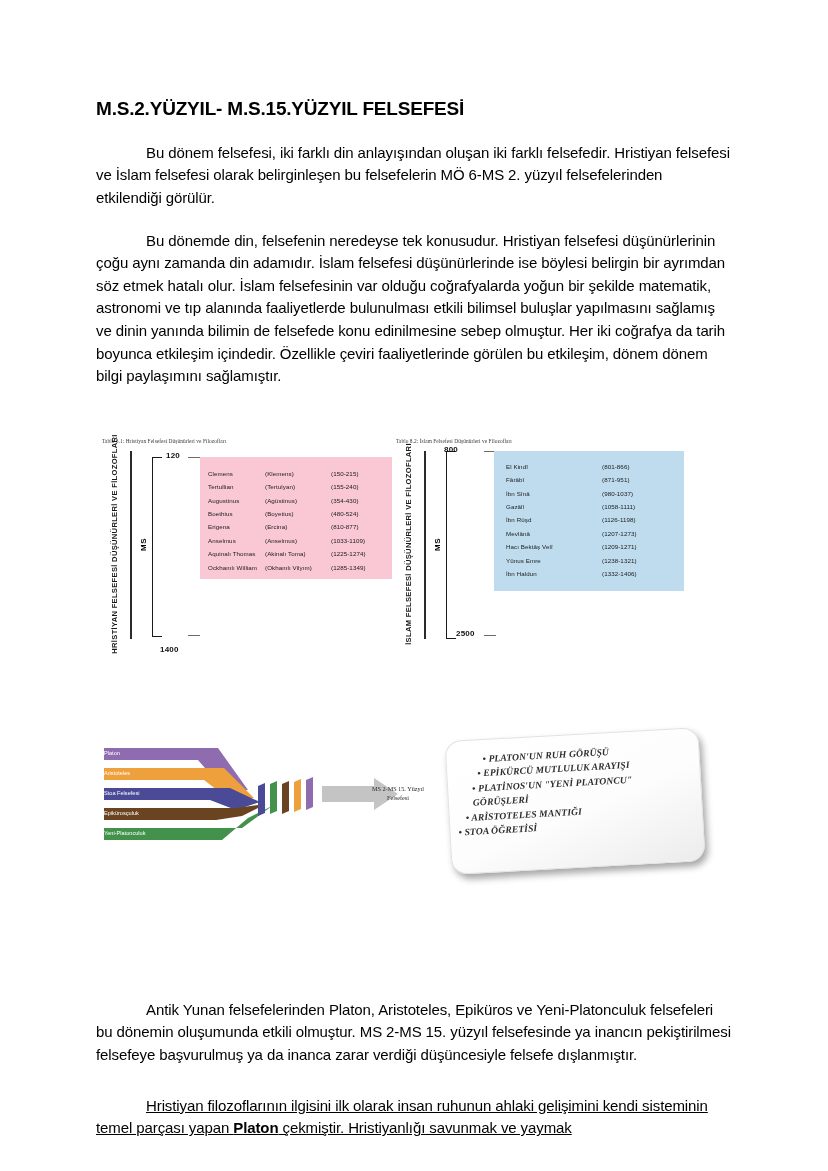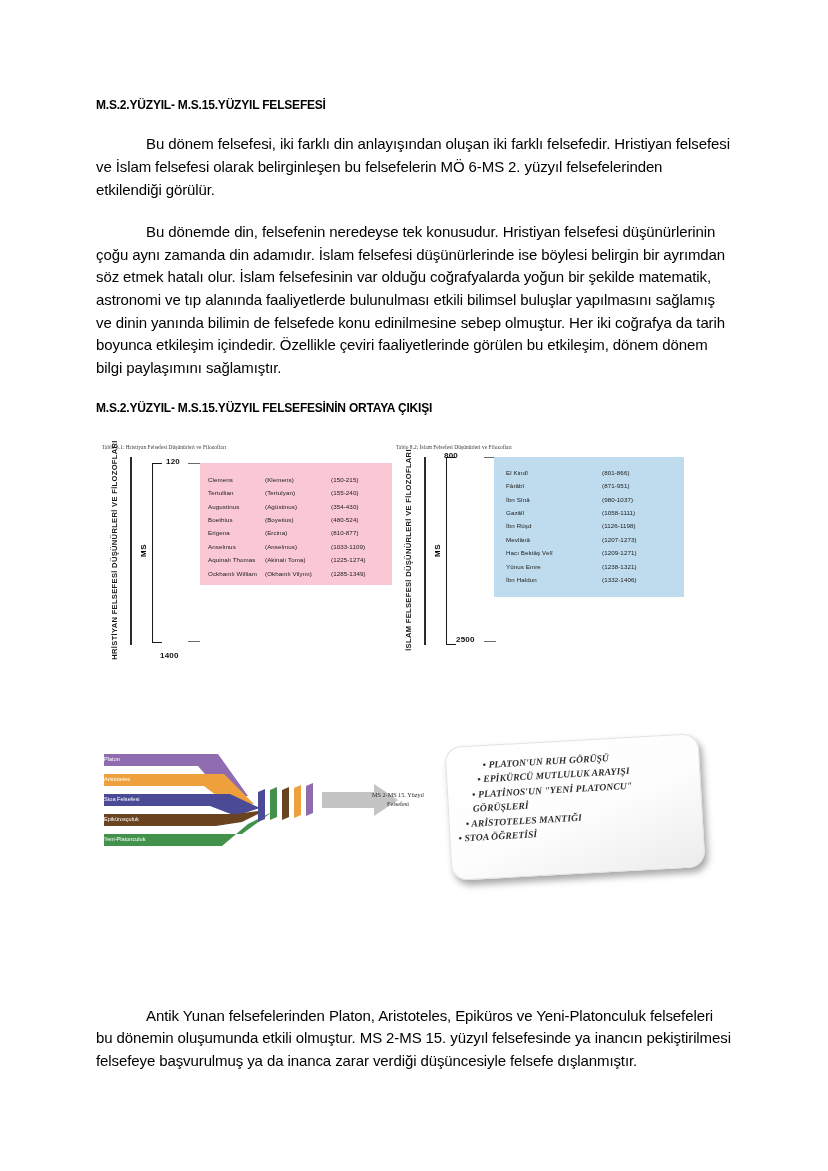--- a/index.html
+++ b/index.html
@@ -21,21 +21,21 @@
   }
   .content {
     position: absolute;
     left: 96px;
     top: 0;
     width: 636px;
   }
 
   
   h1.doc-heading {
-    font-size: 12px;
+    font-size: 19px;
     font-weight: bold;
     letter-spacing: -0.2px;
     margin: 0;
     line-height: 1.2;
   }
   p.para {
     font-size: 15px;
     line-height: 22.6px;
     margin: 0;
     text-align: left;
@@ -219,21 +219,20 @@
     <div style="height:21px"></div>
 
     <p class="para"><span class="indent"></span><span>Bu dönem felsefesi, iki farklı din anlayışından oluşan iki farklı felsefedir. Hristiyan felsefesi ve İslam felsefesi olarak belirginleşen bu felsefelerin MÖ 6-MS 2. yüzyıl felsefelerinden etkilendiği  görülür.</span></p>
 
     <div style="height:20px"></div>
 
     <p class="para"><span class="indent"></span><span>Bu dönemde din, felsefenin neredeyse tek konusudur. Hristiyan felsefesi düşünürlerinin çoğu aynı zamanda din adamıdır. İslam felsefesi düşünürlerinde ise böylesi belirgin bir ayrımdan söz etmek hatalı olur.  İslam felsefesinin var olduğu coğrafyalarda yoğun bir şekilde matematik, astronomi ve tıp alanında faaliyetlerde bulunulması etkili bilimsel buluşlar yapılmasını sağlamış ve dinin yanında bilimin de felsefede konu edinilmesine sebep olmuştur. Her iki coğrafya da tarih boyunca etkileşim içindedir. Özellikle çeviri faaliyetlerinde görülen bu etkileşim, dönem dönem bilgi paylaşımını sağlamıştır.</span></p>
 
     <div style="height:22px"></div>
 
-    <h1 class="doc-heading">M.S.2.YÜZYIL- M.S.15.YÜZYIL FELSEFESİNİN ORTAYA ÇIKIŞI</h1>
 
     <div style="height:28px"></div>
 
     <div class="tables-figure">
 
       <div class="tbl-block left">
         <div class="tbl-caption">Tablo 8.1: Hristiyan Felsefesi Düşünürleri ve Filozofları</div>
         <div class="tbl-body">
           <div class="axis-title">
             <span>HRİSTİYAN FELSEFESİ DÜŞÜNÜRLERİ VE FİLOZOFLARI</span>
@@ -339,15 +338,16 @@
         </div>
       </div>
     </div>
 
     <div style="height:92px"></div>
 
     <p class="para"><span class="indent"></span><span>Antik Yunan felsefelerinden Platon, Aristoteles, Epiküros ve Yeni-Platonculuk felsefeleri bu dönemin oluşumunda etkili olmuştur. MS 2-MS 15. yüzyıl felsefesinde ya inancın pekiştirilmesi  felsefeye başvurulmuş ya da inanca zarar verdiği düşüncesiyle felsefe dışlanmıştır.</span></p>
 
     <div style="height:28px"></div>
 
+    <p class="para underlined"><span class="indent"></span><span>Hristiyan filozoflarının ilgisini ilk olarak insan ruhunun ahlaki gelişimini kendi sisteminin temel parçası yapan </span><span class="bold">Platon</span><span> çekmiştir. Hristiyanlığı savunmak ve yaymak</span></p>
 
   </div>
 </div>
 
 </body></html>

